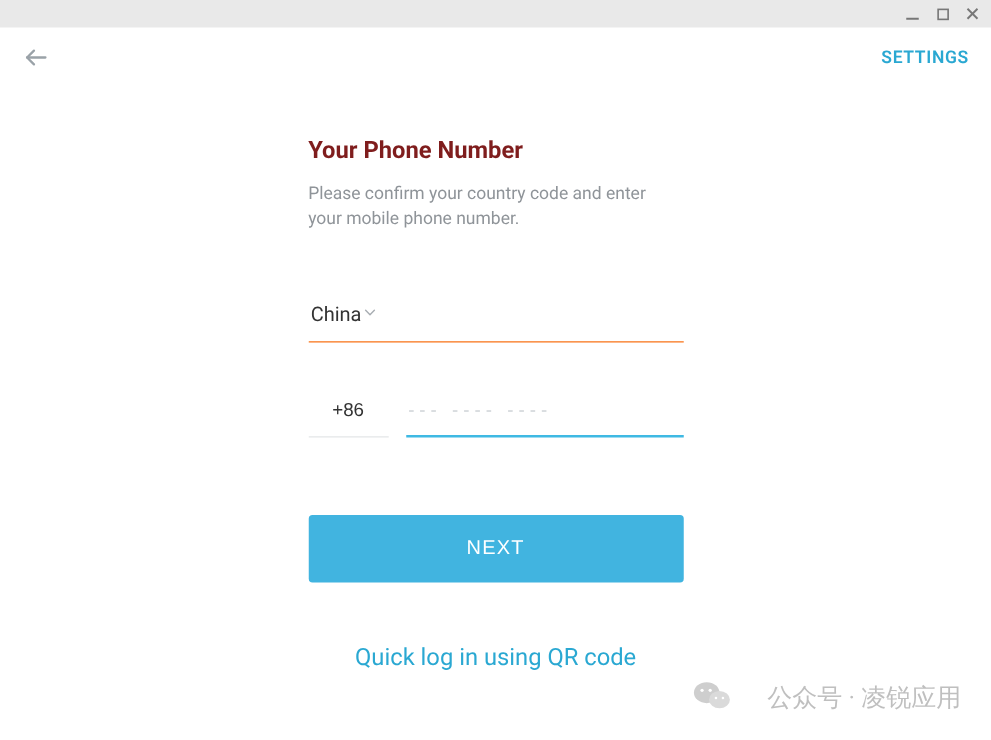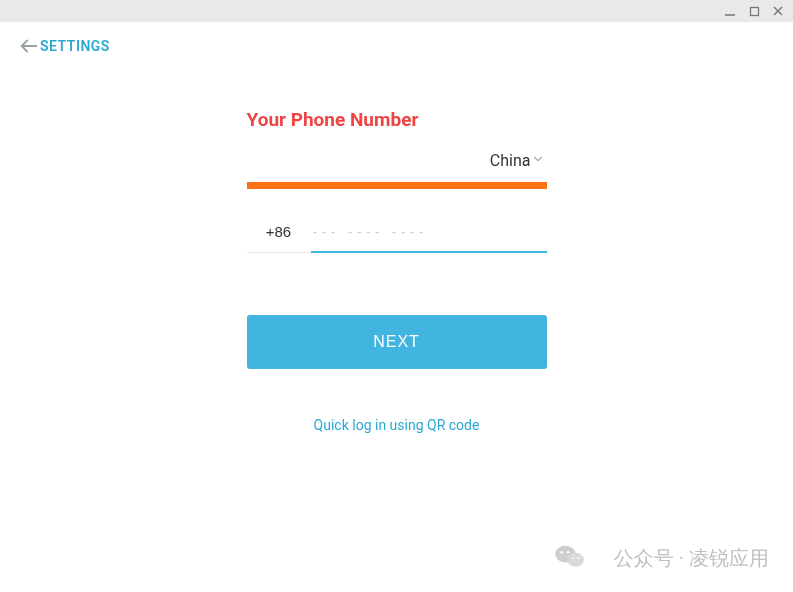--- a/index.html
+++ b/index.html
@@ -14,20 +14,21 @@
     gap: 10px;
     color: #777;
     font-size: 14px;
   }
   .winbtn { width: 14px; height: 14px; display:flex; align-items:center; justify-content:center; cursor:pointer; }
   .winbtn svg { display:block; }
   .header {
     height: 48px;
     display: flex;
     align-items: center;
+    justify-content: space-between;
     padding: 1px 18px;
   }
   .back {
     color: #9aa2a8;
     cursor: pointer;
     display:flex; align-items:center;
   }
   .settings-link {
     color: #2aa8d2;
     font-size: 14px;
@@ -35,47 +36,48 @@
     letter-spacing: 0.5px;
     cursor: pointer;
   }
   .content {
     width: 300px;
     margin: 38px auto 0 auto;
   }
   .title {
     font-size: 19px;
     font-weight: 700;
-    color: #ef4444;
+    color: #7f1d1d;
     margin-bottom: 14px;
   }
   .subtitle {
     font-size: 14px;
     color: #8f9499;
     line-height: 1.45;
     margin-bottom: 50px;
   }
   .country-row {
     display:flex;
     align-items:center;
-    justify-content:flex-end;
-    border-bottom: 7px solid #f97316;
+    justify-content:flex-start;
+    border-bottom: 1px solid #f97316;
     padding: 6px 2px 12px 2px;
     cursor:pointer;
   }
   .country-name {
     font-size: 16px;
     color: #333;
   }
   .chevron {
     color: #b7bbc0;
   }
   .phone-row {
     display:flex;
-    margin-top: 26px;
+    gap: 14px;
+    margin-top: 38px;
   }
   .code-box {
     width: 64px;
     border-bottom: 1px solid #e4e6e8;
     font-size: 15px;
     color: #333;
     text-align:center;
     padding: 8px 0 12px 0;
     outline:none;
     border-top:none;border-left:none;border-right:none;
@@ -104,21 +106,21 @@
     font-weight: 400;
     letter-spacing: 1px;
     margin-top: 62px;
     cursor:pointer;
     border-radius: 3px;
   }
   .qr-link {
     display:block;
     text-align:center;
     color: #2aa8d2;
-    font-size: 14px;
+    font-size: 19px;
     margin-top: 48px;
     cursor:pointer;
   }
   .watermark {
     position:absolute;
     right: 24px;
     bottom: 18px;
     display:flex;
     align-items:center;
     gap: 28px;
@@ -154,20 +156,21 @@
     <svg width="22" height="22" viewBox="0 0 24 24" fill="none" stroke="#9aa2a8" stroke-width="2" stroke-linecap="round" stroke-linejoin="round">
       <line x1="20" y1="12" x2="4" y2="12"></line>
       <polyline points="10 18 4 12 10 6"></polyline>
     </svg>
   </div>
   <div class="settings-link">SETTINGS</div>
 </div>
 
 <div class="content">
   <div class="title">Your Phone Number</div>
+  <div class="subtitle">Please confirm your country code and enter your mobile phone number.</div>
 
   <div class="country-row">
     <span class="country-name">China</span>
     <span class="chevron">
       <svg width="14" height="14" viewBox="0 0 24 24" fill="none" stroke="#a9aeb3" stroke-width="2" stroke-linecap="round" stroke-linejoin="round">
           <polyline points="6 9 12 15 18 9"></polyline>
         </svg>
     </span>
   </div>
 

